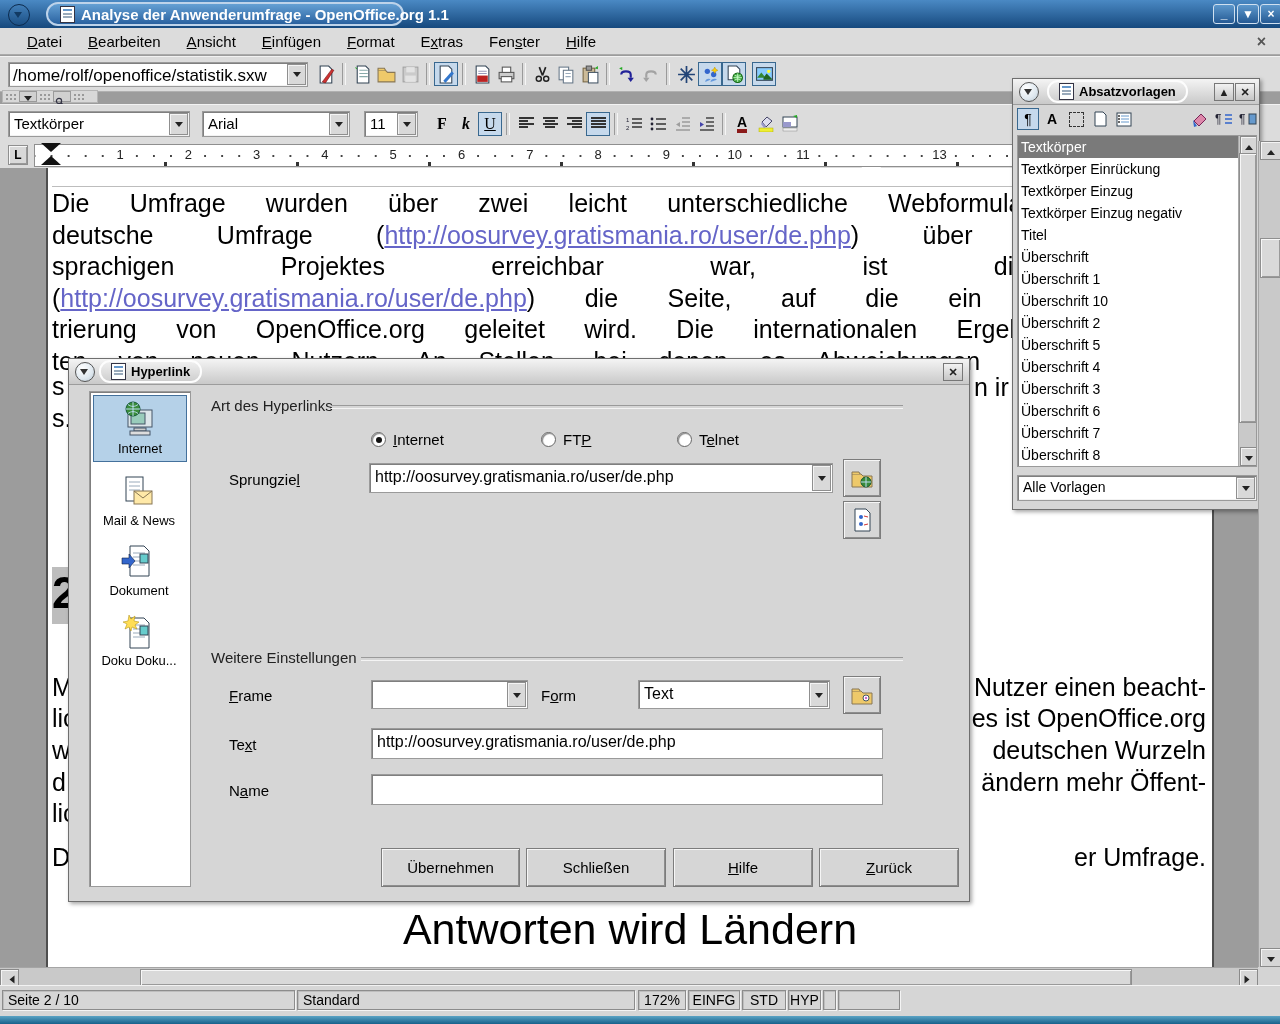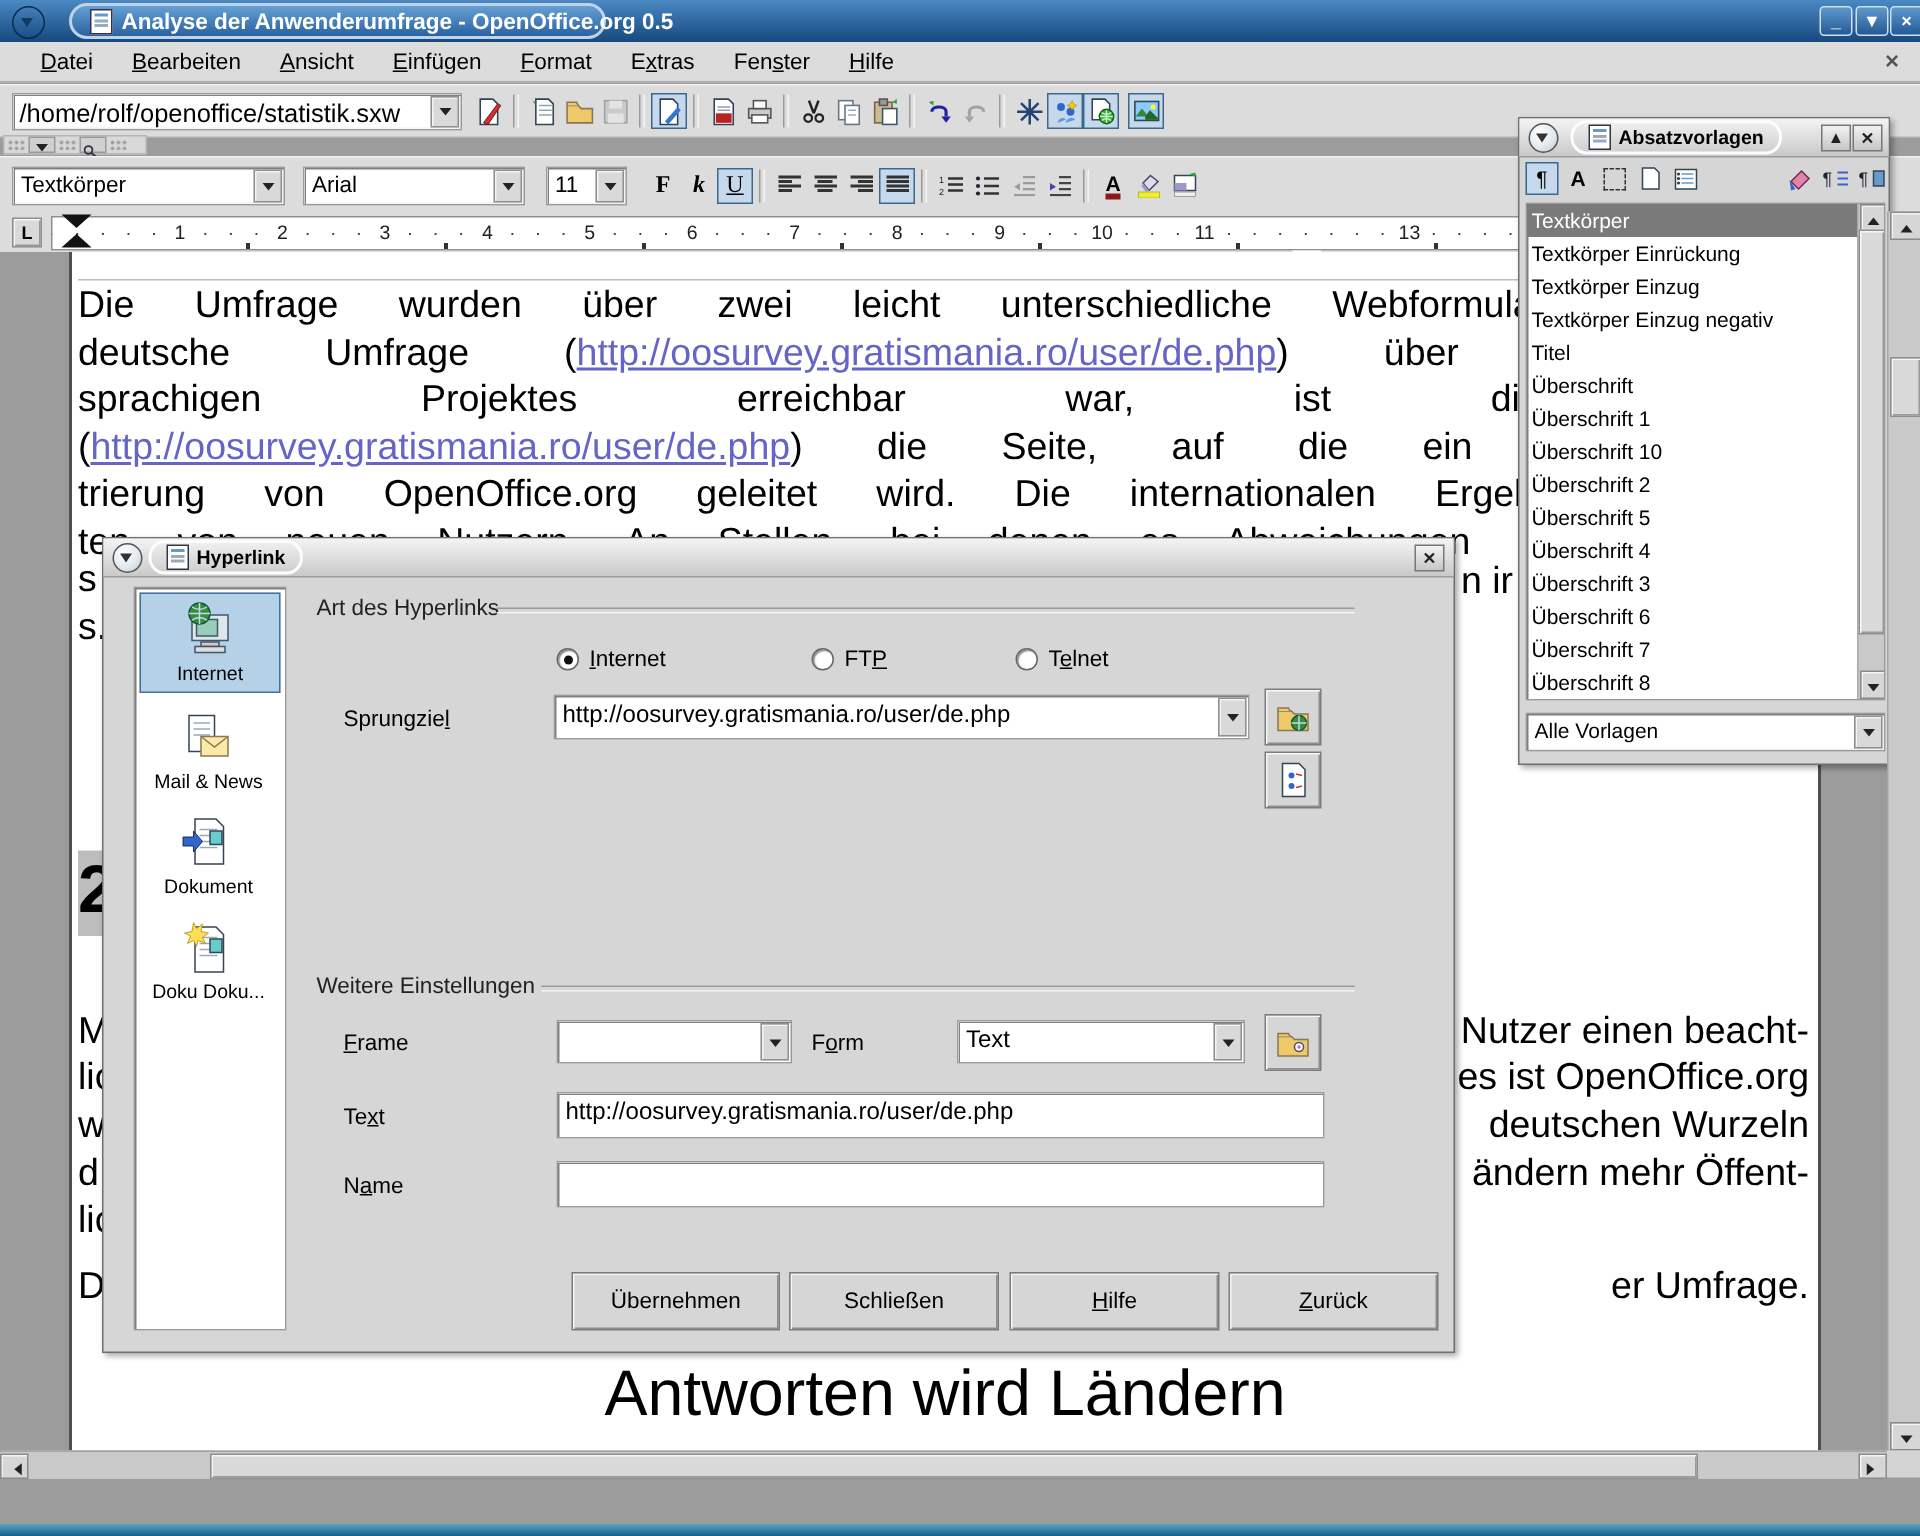--- a/index.html
+++ b/index.html
@@ -157,21 +157,21 @@
 <body>
 
 <div id="screen">
 
   <div id="titlebar">
     <div id="win-menu-btn">
         <div class="t"></div>
       </div>
     <div class="cap" id="title-cap">
       <span class="doc-ico"></span>
-      <span class="txt">Analyse der Anwenderumfrage - OpenOffice.org 0.5</span>
+      <span class="txt">Analyse der Anwenderumfrage - OpenOffice.org 1.1</span>
     </div>
     <div class="winbtn" style="left:1213px;">_</div>
     <div class="winbtn" style="left:1237px;">▼</div>
     <div class="winbtn" style="left:1260px;">×</div>
   </div>
 
   <div id="menubar">
     <span class="mi"><u>D</u>atei</span>
       <span class="mi"><u>B</u>earbeiten</span>
       <span class="mi"><u>A</u>nsicht</span>
@@ -724,15 +724,25 @@
     <div class="sbtn-h" style="left:0;">
         <span class="arr-dn" style="transform:rotate(90deg);margin-top:-3px;"></span>
       </div>
     <div id="hthumb" class="raised"></div>
     <div class="sbtn-h" style="right:0;">
         <span class="arr-dn" style="transform:rotate(-90deg);margin-top:-3px;"></span>
       </div>
   </div>
   <div id="corner"></div>
 
+  <div id="statusbar">
+    <div class="sb-cell" style="left:2px;width:293px;">Seite 2 / 10</div>
+    <div class="sb-cell" style="left:297px;width:338px;">Standard</div>
+    <div class="sb-cell" style="left:638px;width:48px;justify-content:center;">172%</div>
+    <div class="sb-cell" style="left:688px;width:52px;justify-content:center;">EINFG</div>
+    <div class="sb-cell" style="left:742px;width:44px;justify-content:center;">STD</div>
+    <div class="sb-cell" style="left:788px;width:33px;justify-content:center;">HYP</div>
+    <div class="sb-cell" style="left:823px;width:13px;"></div>
+    <div class="sb-cell" style="left:838px;width:62px;"></div>
+  </div>
   <div id="bottomstrip"></div>
 
 </div>
 
 </body></html>

